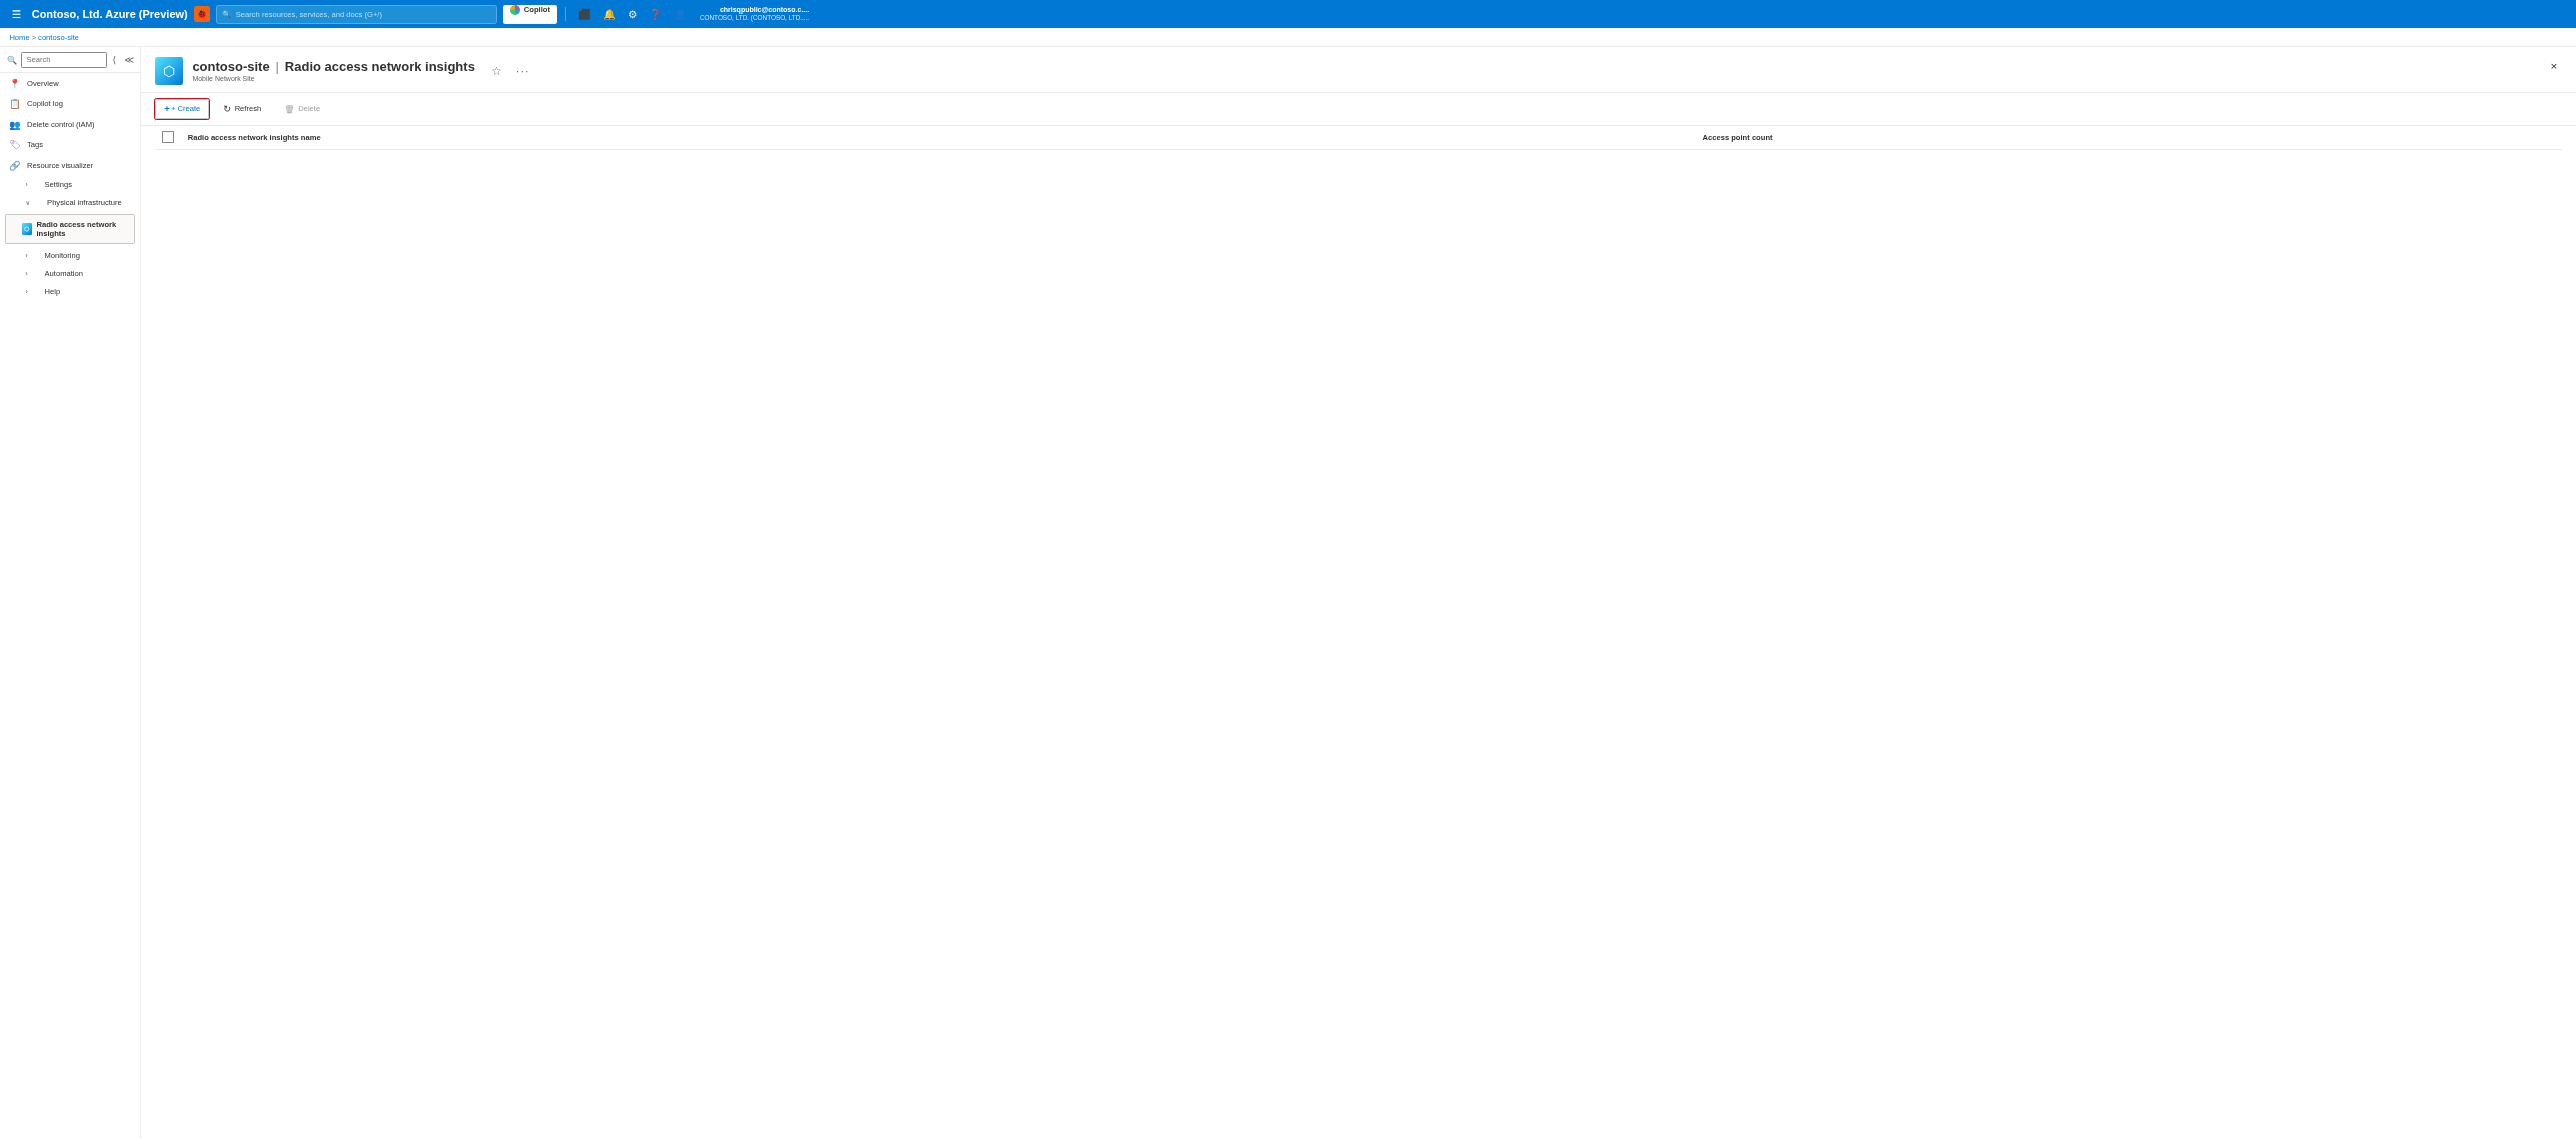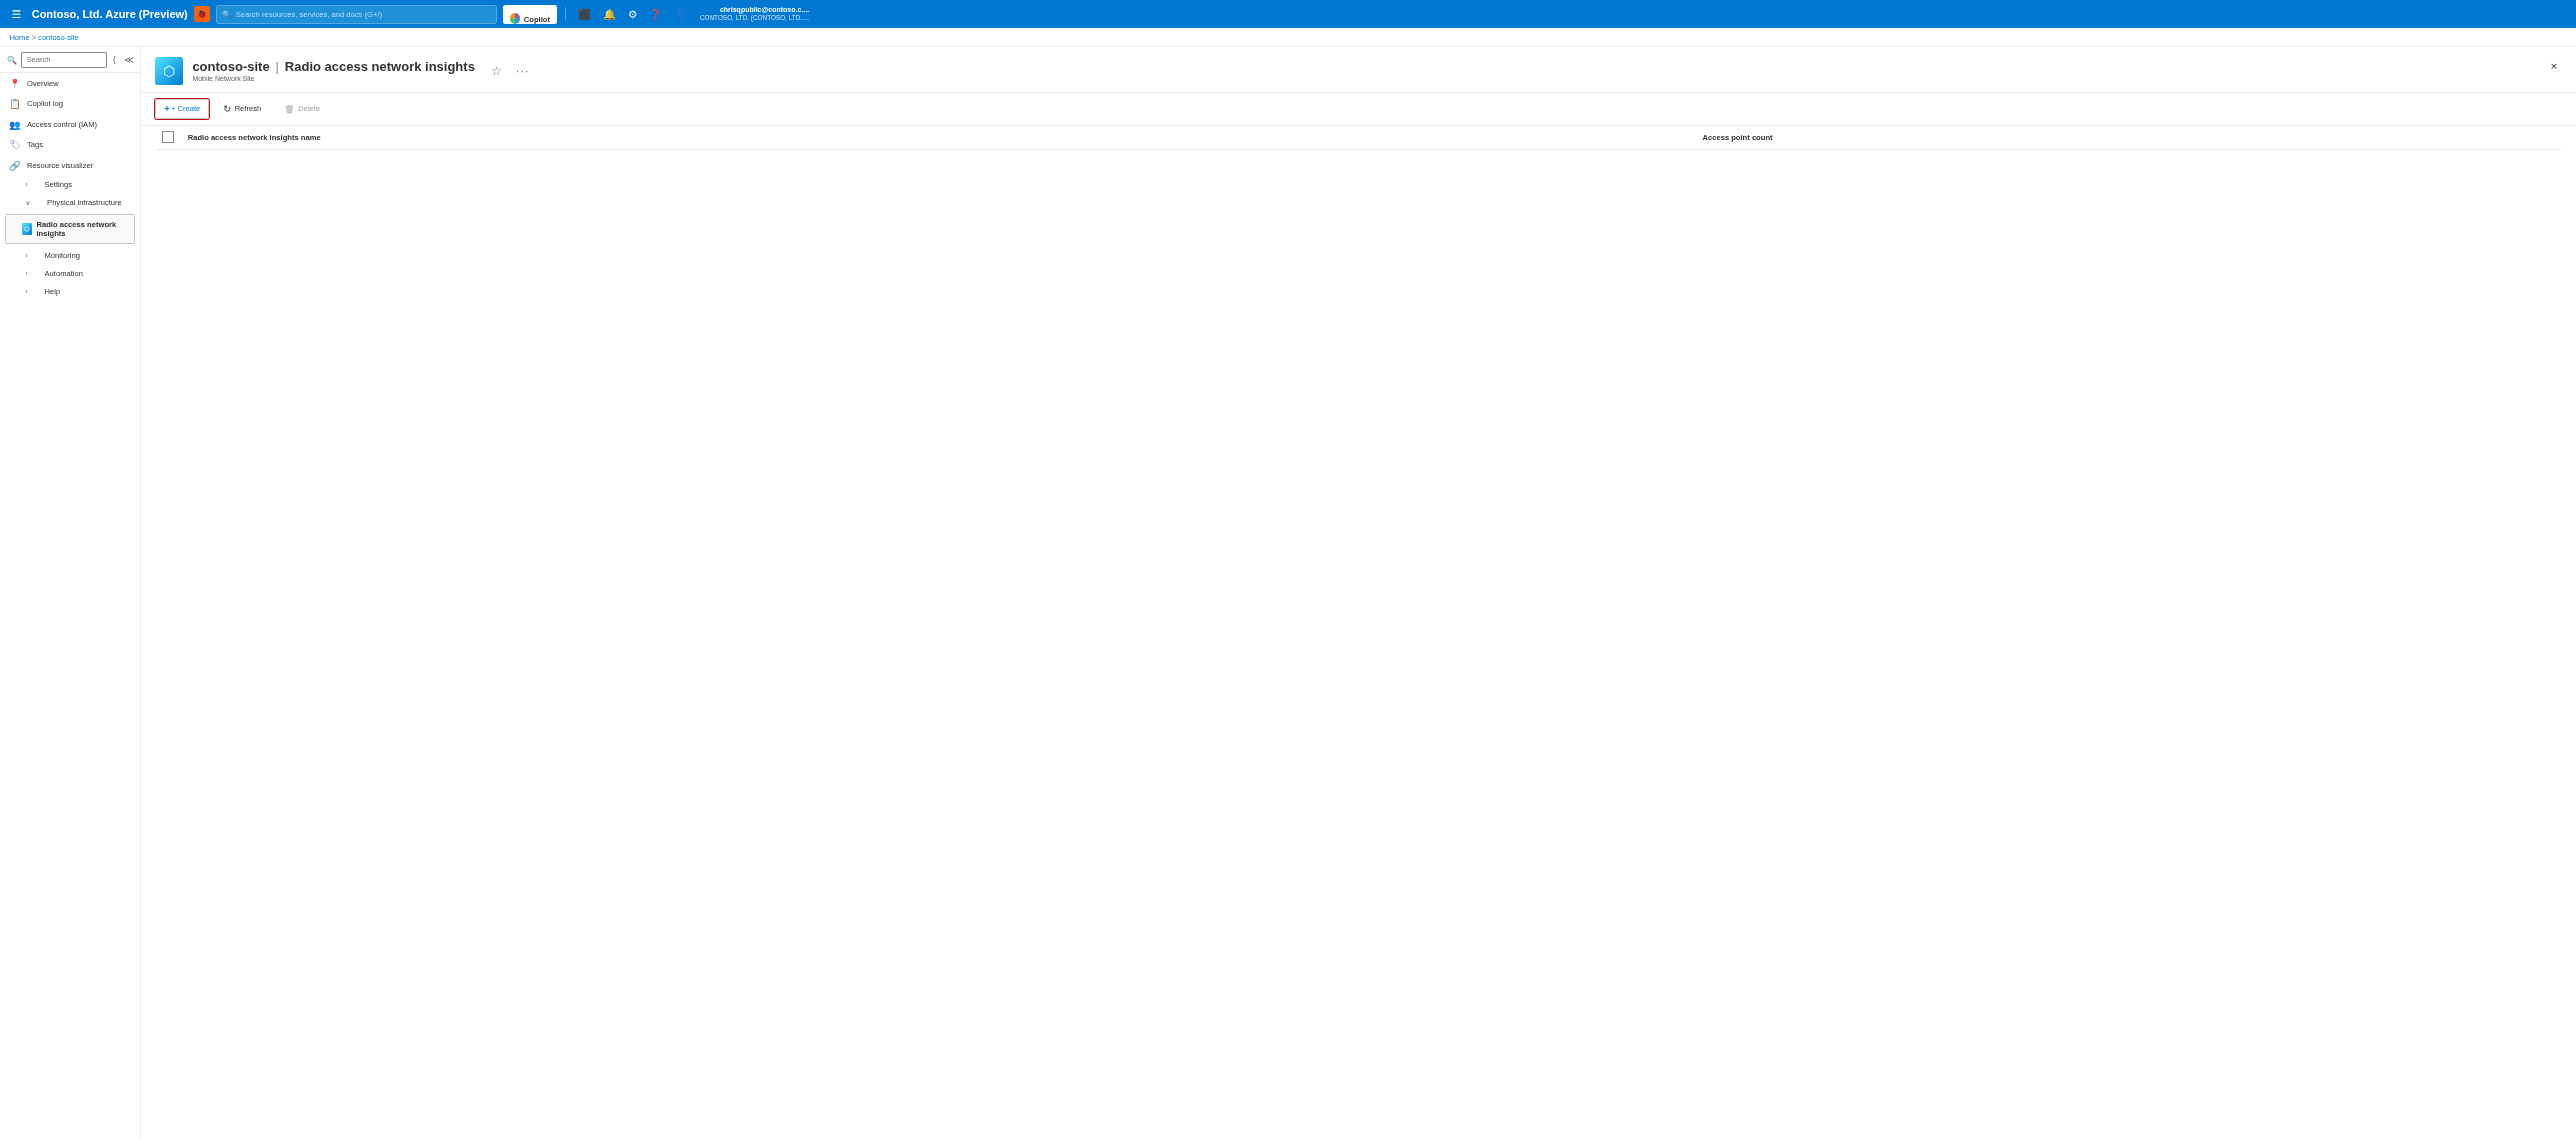--- a/index.html
+++ b/index.html
@@ -38,21 +38,21 @@
       color: rgba(255,255,255,0.85);
       font-size: 7.6px;
     }
     .top-nav .copilot-btn {
       background: white;
       border: none;
       border-radius: 2.3px;
       height: 19px;
       padding: 0 7px;
       display: flex;
-      align-items: flex-end;
+      align-items: flex-start;
       gap: 3.5px;
       font-size: 7.6px;
       font-weight: 600;
       cursor: pointer;
       color: #323130;
     }
     .copilot-circle {
       width: 10.5px; height: 10.5px;
       border-radius: 50%;
       background: conic-gradient(#9b59b6 0deg 90deg, #3498db 90deg 180deg, #2ecc71 180deg 270deg, #f39c12 270deg 360deg);
@@ -306,21 +306,21 @@
         <span>Overview</span>
       </div>
 
       <div class="nav-item">
         <span class="nav-icon-wrap icon-log">📋</span>
         <span>Copilot log</span>
       </div>
 
       <div class="nav-item">
         <span class="nav-icon-wrap icon-iam">👥</span>
-        <span>Access control (IAM)</span>
+        <span>Delete control (IAM)</span>
       </div>
 
       <div class="nav-item">
         <span class="nav-icon-wrap icon-tag">🏷</span>
         <span>Tags</span>
       </div>
 
       <div class="nav-item">
         <span class="nav-icon-wrap icon-viz">🔗</span>
         <span>Resource visualizer</span>

